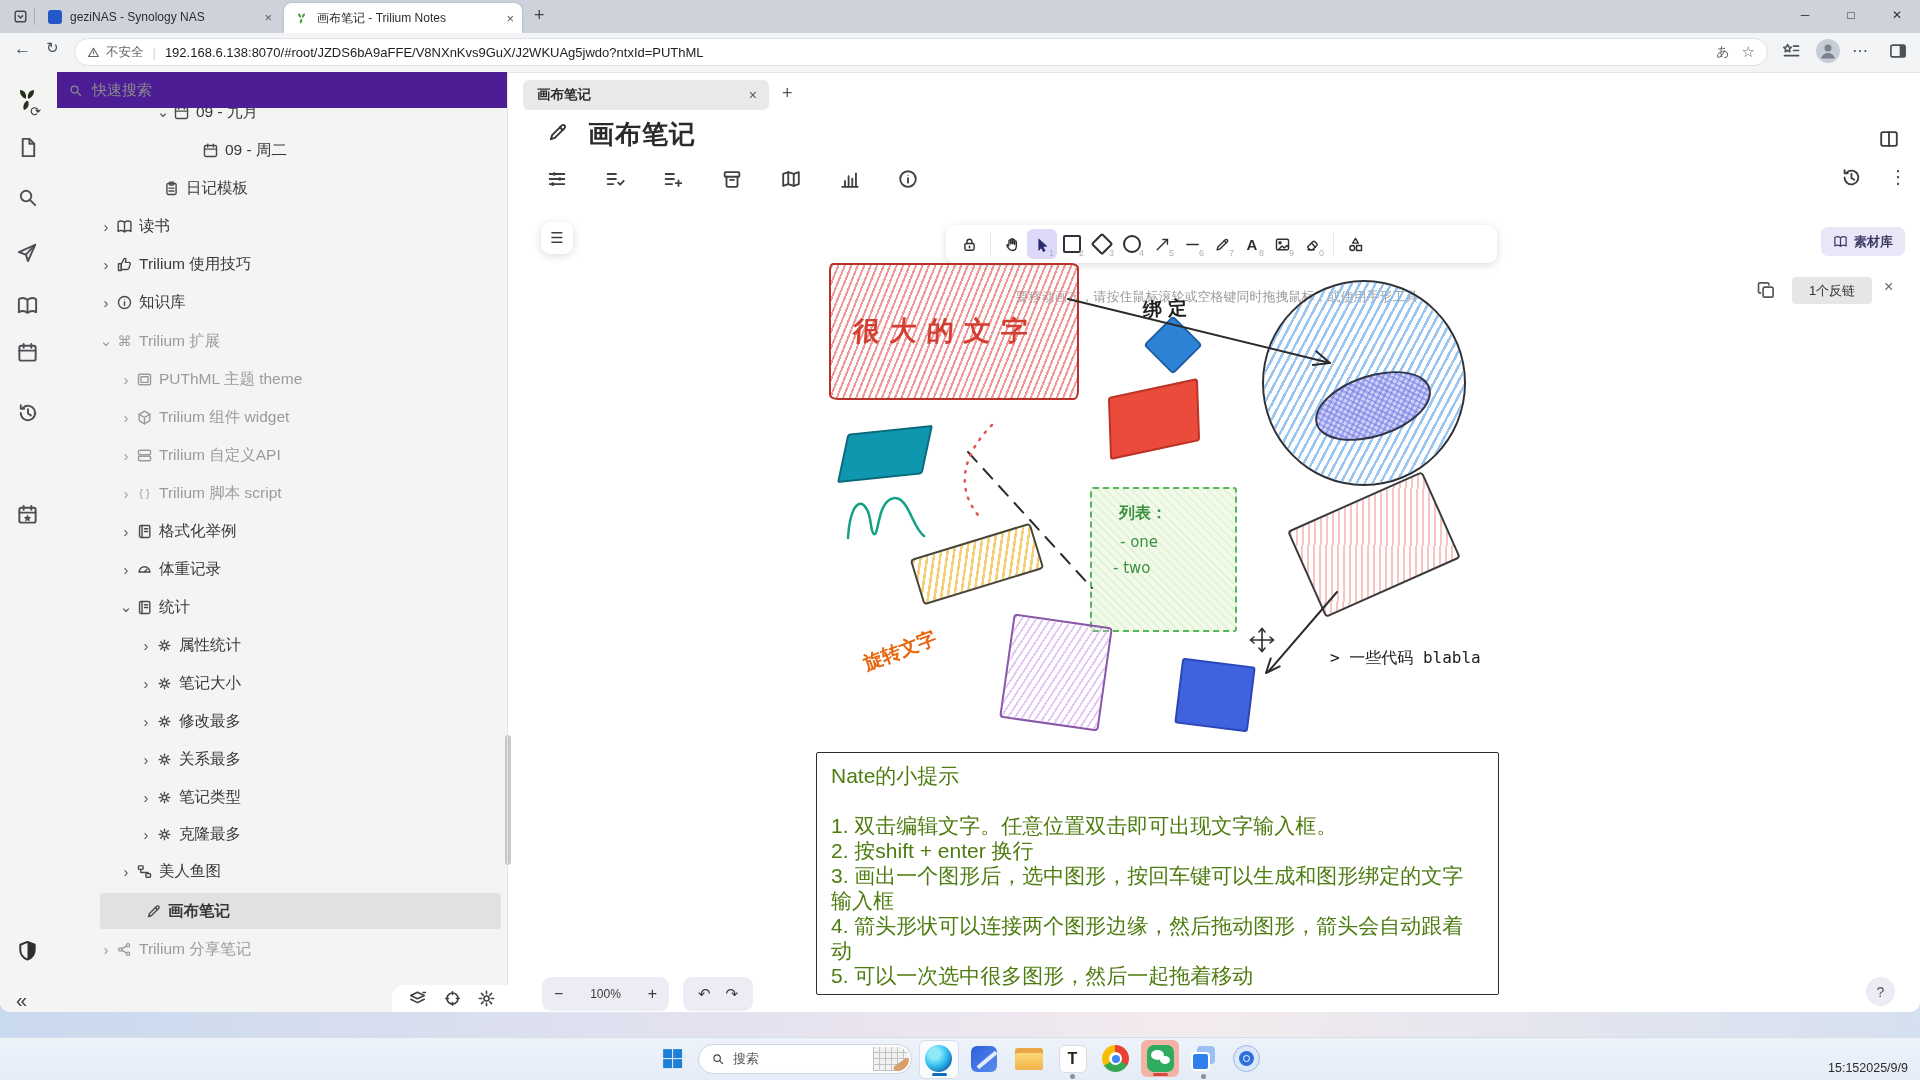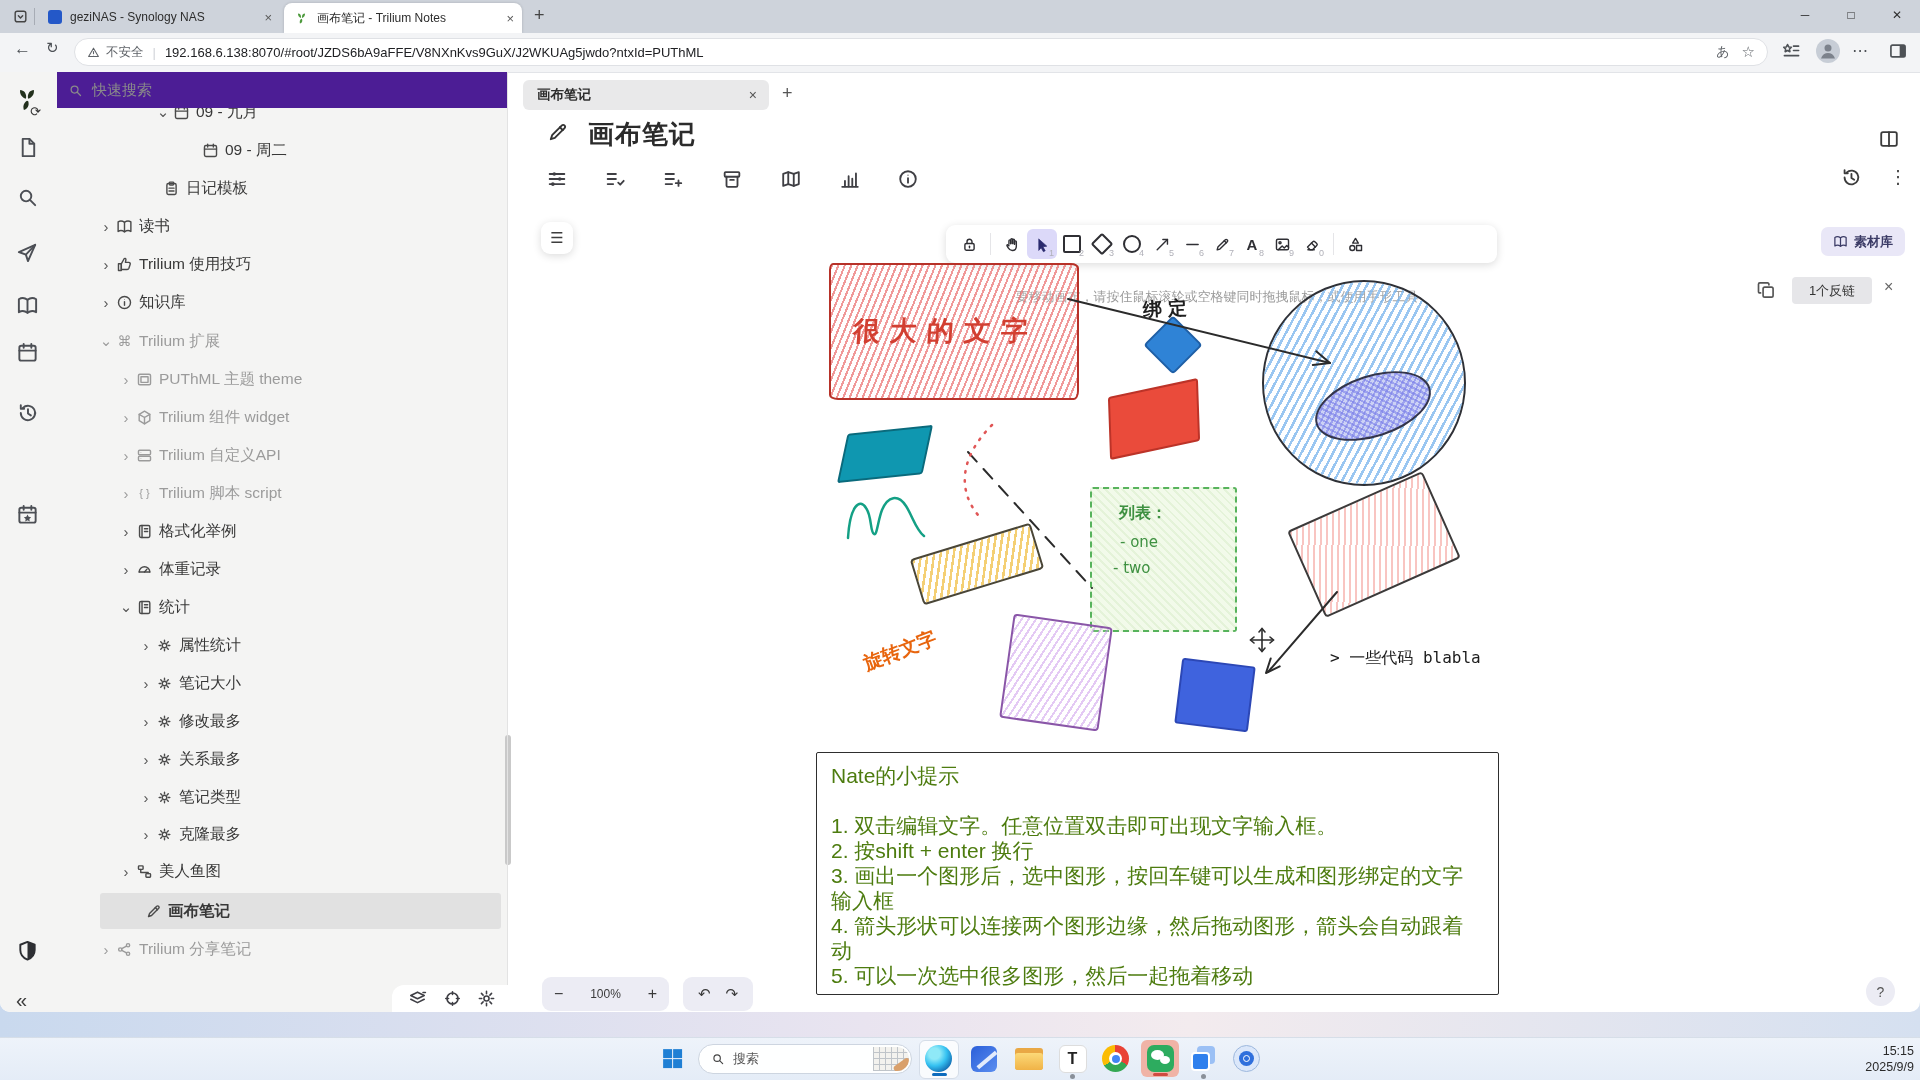--- a/index.html
+++ b/index.html
@@ -817,16 +817,16 @@
 </div>
 <div class="tbdot" style="left:1201px;top:1074px"></div>
 
 <div class="appico" style="left:1231px">
   <div style="width:27px;height:27px;border-radius:50%;background:#dbe7fa;border:1px solid #9db8dd;position:relative;box-sizing:border-box">
     <div style="position:absolute;left:5px;top:5px;width:15px;height:15px;background:#2f6fdc;border-radius:50%"></div>
     <div style="position:absolute;left:9px;top:9px;width:7px;height:7px;border:1.5px solid #fff;border-radius:50%;box-sizing:border-box"></div>
   </div>
 </div>
 
-<div class="r" style="left:1822px;top:1042px;width:92px;height:34px;display:flex;flex-direction:column;align-items:flex-end;justify-content:center;font-size:12.5px;color:#2b2b2b;line-height:16px">
+<div class="r" style="left:1822px;top:1042px;width:92px;height:34px;display:flex;flex-direction:row;align-items:flex-end;justify-content:center;font-size:12.5px;color:#2b2b2b;line-height:16px">
   <span>15:15</span>
   <span>2025/9/9</span>
 </div>
 
 </body></html>

